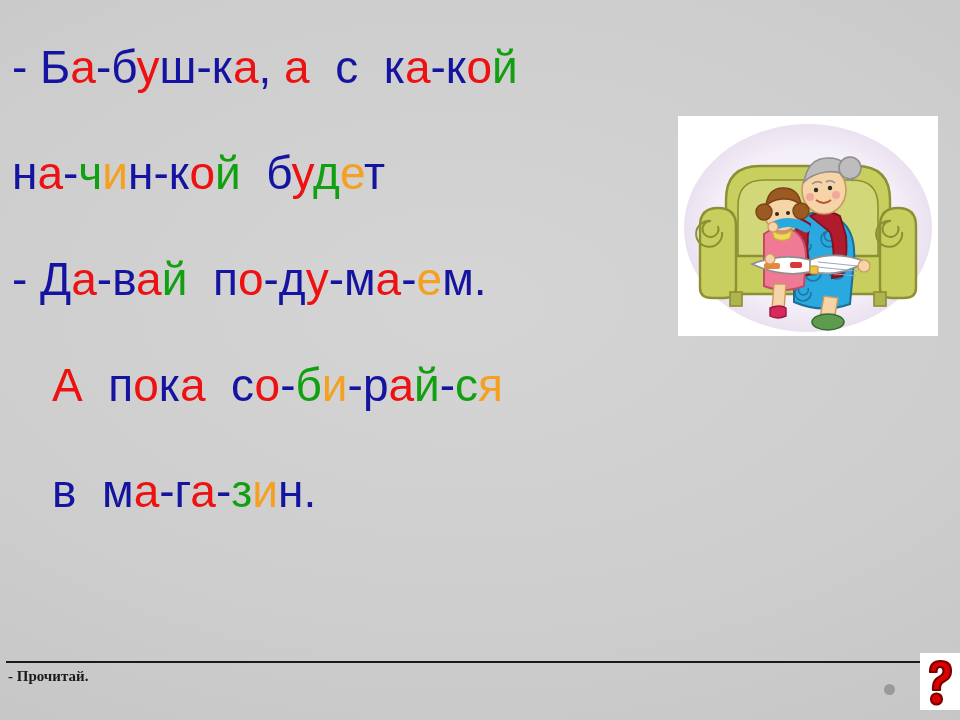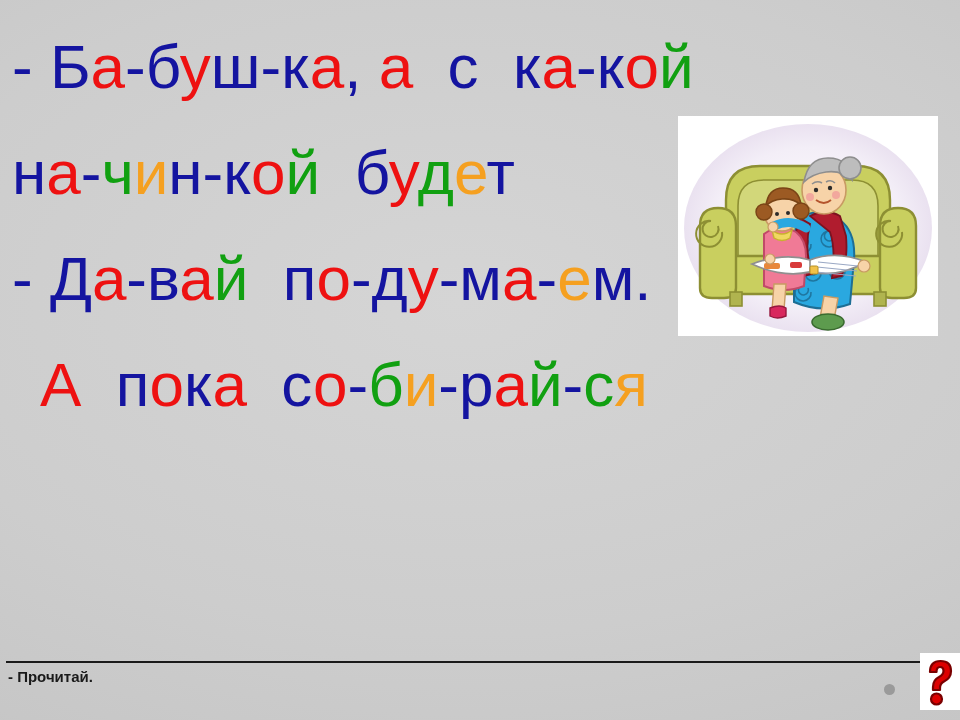--- a/index.html
+++ b/index.html
@@ -23,30 +23,30 @@
 
   
   #text-block {
     position: absolute;
     left: 0;
     top: 14px;
     width: 960px;
   }
   .line {
     font-family: "Liberation Sans", sans-serif;
-    font-size: 62px;
+    font-size: 46px;
     line-height: 106px;
     font-weight: 400;
     white-space: pre;
     letter-spacing: 0px;
     padding-left: 12px;
     height: 106px;
     text-rendering: optimizeLegibility;
   }
-  .line.indent { padding-left: 40px; }
+  .line.indent { padding-left: 52px; }
 
   
   .c-blue   { color: #1414a0; }
   .c-red    { color: #ee1111; }
   .c-green  { color: #11a011; }
   .c-orange { color: #f5a020; }
 
   
   #illustration {
     position: absolute;
@@ -65,21 +65,21 @@
     left: 6px;
     top: 661px;
     width: 948px;
     height: 0;
     border-top: 2px solid #1a1a1a;
   }
   #footer-note {
     position: absolute;
     left: 8px;
     top: 668px;
-    font-family: Liberation Sans, sans-serif;
+    font-family: Liberation Serif, serif;
     font-size: 15px;
     font-weight: bold;
     color: #1a1a1a;
     white-space: pre;
   }
   #footer-dot {
     position: absolute;
     left: 884px;
     top: 684px;
     width: 11px;
@@ -103,20 +103,21 @@
 </head>
 <body>
 
 <div id="slide">
 
   <div id="text-block">
       <div class="line"><span class="c-blue">- </span><span class="c-blue">Б</span><span class="c-red">а</span><span class="c-blue">-б</span><span class="c-red">у</span><span class="c-blue">ш-к</span><span class="c-red">а</span><span class="c-blue">, </span><span class="c-red">а</span><span class="c-blue">  </span><span class="c-blue">с</span><span class="c-blue">  к</span><span class="c-red">а</span><span class="c-blue">-к</span><span class="c-red">о</span><span class="c-green">й</span></div>
       <div class="line"><span class="c-blue">н</span><span class="c-red">а</span><span class="c-blue">-</span><span class="c-green">ч</span><span class="c-orange">и</span><span class="c-blue">н-к</span><span class="c-red">о</span><span class="c-green">й</span><span class="c-blue">  </span><span class="c-blue">б</span><span class="c-red">у</span><span class="c-green">д</span><span class="c-orange">е</span><span class="c-blue">т</span></div>
       <div class="line"><span class="c-blue">- </span><span class="c-blue">Д</span><span class="c-red">а</span><span class="c-blue">-в</span><span class="c-red">а</span><span class="c-green">й</span><span class="c-blue">  п</span><span class="c-red">о</span><span class="c-blue">-д</span><span class="c-red">у</span><span class="c-blue">-м</span><span class="c-red">а</span><span class="c-blue">-</span><span class="c-orange">е</span><span class="c-blue">м.</span></div>
       <div class="line indent"><span class="c-red">А</span><span class="c-blue">  п</span><span class="c-red">о</span><span class="c-blue">к</span><span class="c-red">а</span><span class="c-blue">  с</span><span class="c-red">о</span><span class="c-blue">-</span><span class="c-green">б</span><span class="c-orange">и</span><span class="c-blue">-р</span><span class="c-red">а</span><span class="c-green">й</span><span class="c-blue">-</span><span class="c-green">с</span><span class="c-orange">я</span></div>
+      <div class="line indent"><span class="c-blue">в</span><span class="c-blue">  м</span><span class="c-red">а</span><span class="c-blue">-г</span><span class="c-red">а</span><span class="c-blue">-</span><span class="c-green">з</span><span class="c-orange">и</span><span class="c-blue">н.</span></div>
     </div>
 
   <div id="illustration">
     <svg width="260" height="220" viewBox="0 0 260 220" xmlns="http://www.w3.org/2000/svg">
       <defs>
         <radialGradient id="halo" cx="50%" cy="50%" r="55%">
           <stop offset="0%" stop-color="#ffffff"></stop>
           <stop offset="70%" stop-color="#f3eef7"></stop>
           <stop offset="100%" stop-color="#e6dced"></stop>
         </radialGradient>

